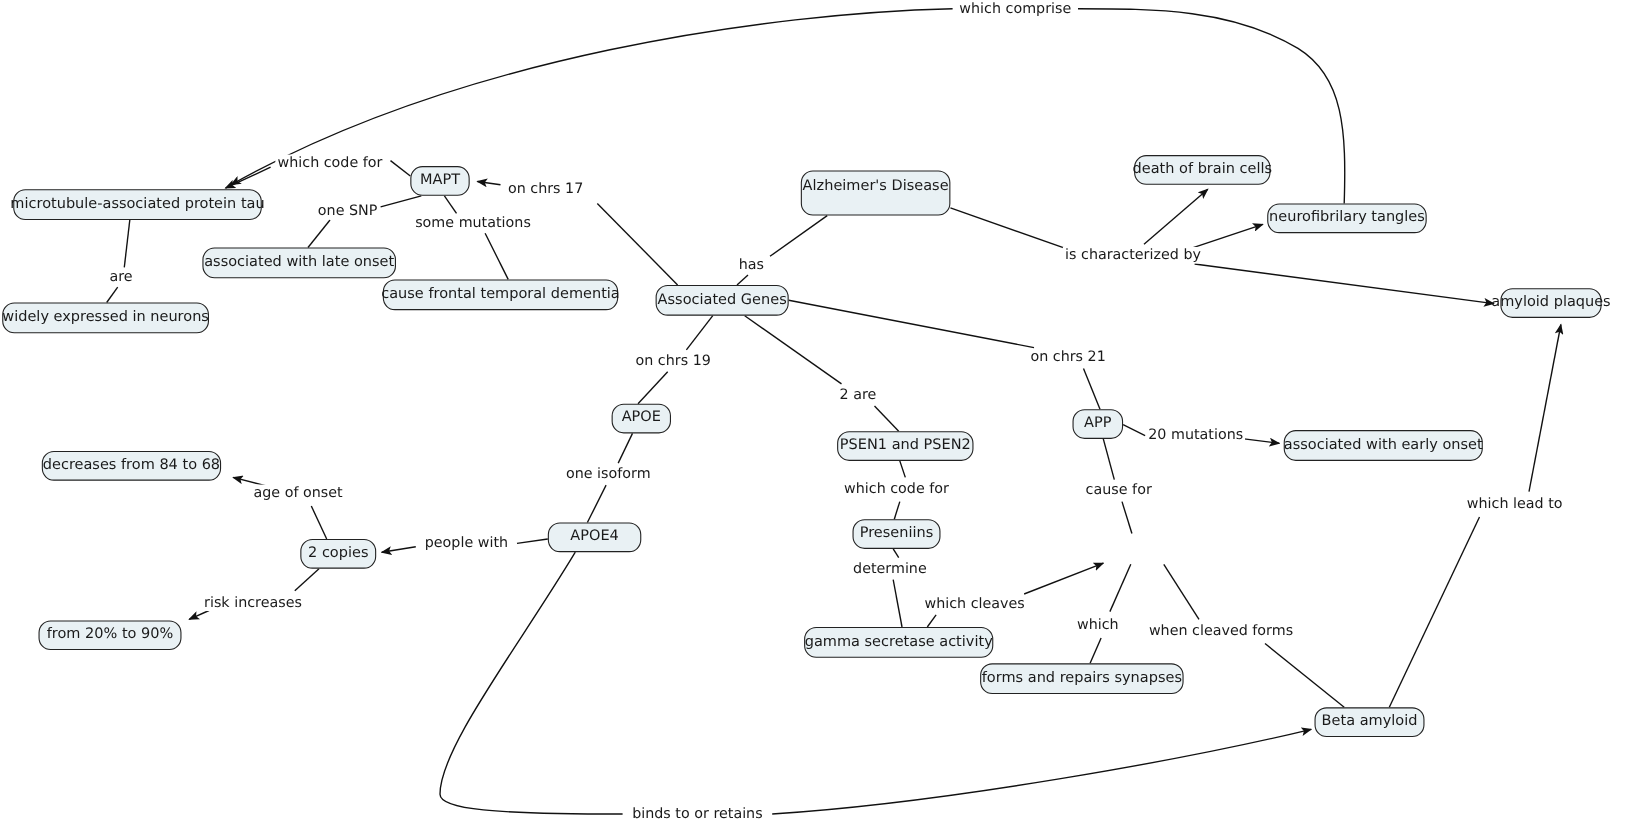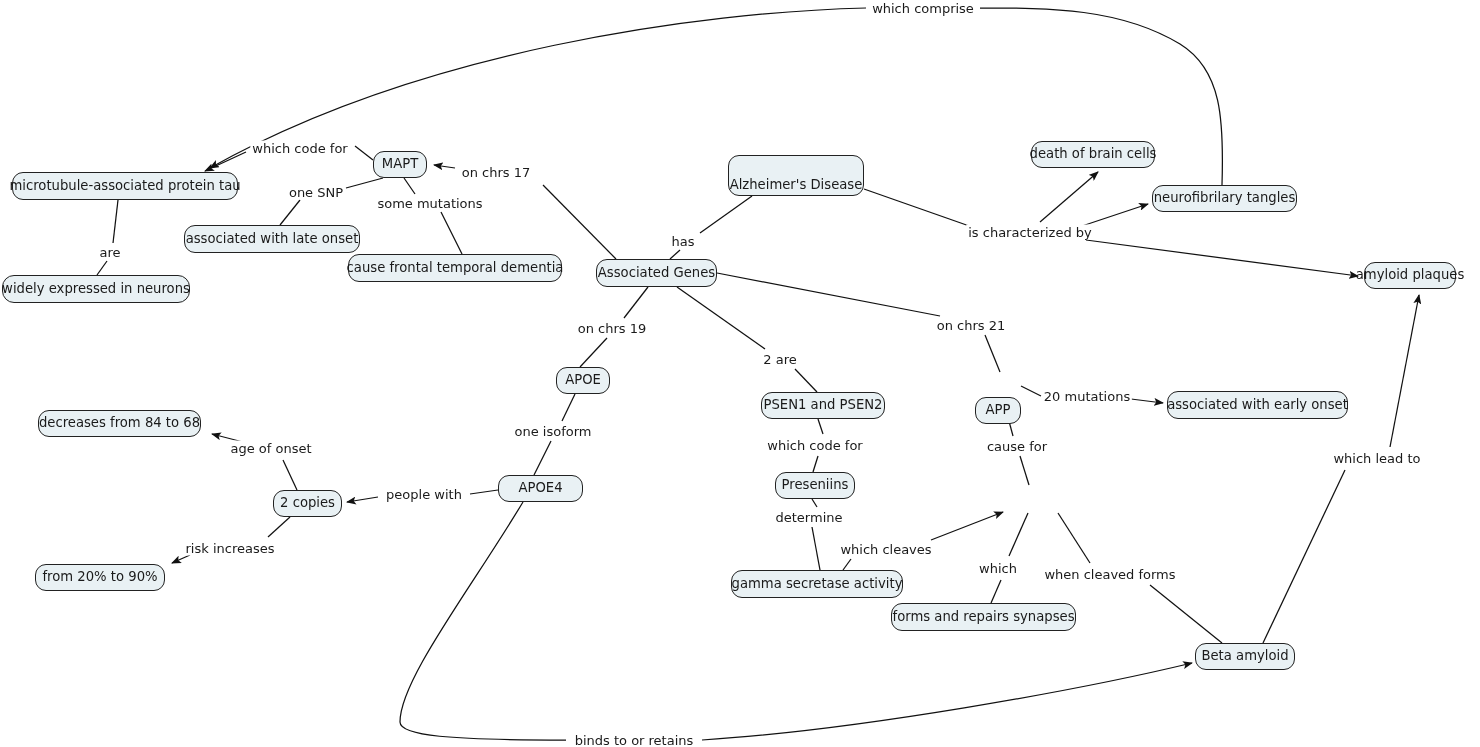--- a/index.html
+++ b/index.html
@@ -35,21 +35,21 @@
     font-size: 13.2px;
     line-height: 1.1;
     display: flex;
     align-items: center;
     justify-content: center;
     text-align: center;
     white-space: nowrap;
     padding: 0 9px;
     z-index: 3;
   }
-  .node.tall { align-items: flex-start; padding-top: 22px; text-align: right; }
+  .node.tall { align-items: flex-start; padding-top: 7px; text-align: right; }
   .edge-label {
     position: absolute;
     font-size: 13px;
     color: #1a1a1a;
     background: #ffffff;
     white-space: nowrap;
     padding: 0 2px;
     z-index: 2;
     transform: translate(-50%, -50%);
   }
@@ -142,29 +142,29 @@
 
       <path d="M 523,502 C 470,590 400,680 400,722 C 400,736 450,740 566,740"></path>
       <path marker-end="url(#arrow)" d="M 702,740 C 860,730 1080,690 1192,663"></path>
     </g>
   </svg>
 
   <div class="node" style="left:12px; top:172px; width:226px; height:28px;">microtubule-associated protein tau</div>
   <div class="node" style="left:373px; top:151px; width:54px; height:27px;">MAPT</div>
   <div class="node" style="left:184px; top:225px; width:176px; height:28px;">associated with late onset</div>
   <div class="node" style="left:348px; top:254px; width:214px; height:28px;">cause frontal temporal dementia</div>
-  <div class="node" style="left:2px; top:275px; width:188px; height:28px;border-radius:12px;">widely expressed in neurons</div>
+  <div class="node" style="left:2px; top:275px; width:188px; height:28px;">widely expressed in neurons</div>
   <div class="node tall" style="left:728px; top:155px; width:136px; height:41px;">Alzheimer's Disease</div>
   <div class="node" style="left:596px; top:259px; width:121px; height:28px;">Associated Genes</div>
   <div class="node" style="left:1031px; top:141px; width:124px; height:27px;">death of brain cells</div>
   <div class="node" style="left:1152px; top:185px; width:145px; height:27px;">neurofibrilary tangles</div>
   <div class="node" style="left:1364px; top:262px; width:92px; height:27px;">amyloid plaques</div>
   <div class="node" style="left:556px; top:367px; width:54px; height:27px;">APOE</div>
   <div class="node" style="left:761px; top:392px; width:124px; height:27px;">PSEN1 and PSEN2</div>
-  <div class="node" style="left:975px; top:372px; width:46px; height:27px;margin-top:25px;">APP</div>
+  <div class="node" style="left:975px; top:372px; width:46px; height:27px;">APP</div>
   <div class="node" style="left:1167px; top:391px; width:181px; height:28px;">associated with early onset</div>
   <div class="node" style="left:38px; top:410px; width:163px; height:27px;">decreases from 84 to 68</div>
   <div class="node" style="left:498px; top:475px; width:85px; height:27px;">APOE4</div>
   <div class="node" style="left:273px; top:490px; width:69px; height:27px;">2 copies</div>
   <div class="node" style="left:35px; top:564px; width:130px; height:27px;">from 20% to 90%</div>
   <div class="node" style="left:775px; top:472px; width:80px; height:27px;">Preseniins</div>
   <div class="node" style="left:731px; top:570px; width:172px; height:28px;">gamma secretase activity</div>
   <div class="node" style="left:891px; top:603px; width:185px; height:28px;">forms and repairs synapses</div>
   <div class="node" style="left:1195px; top:643px; width:100px; height:27px;">Beta amyloid</div>
 

